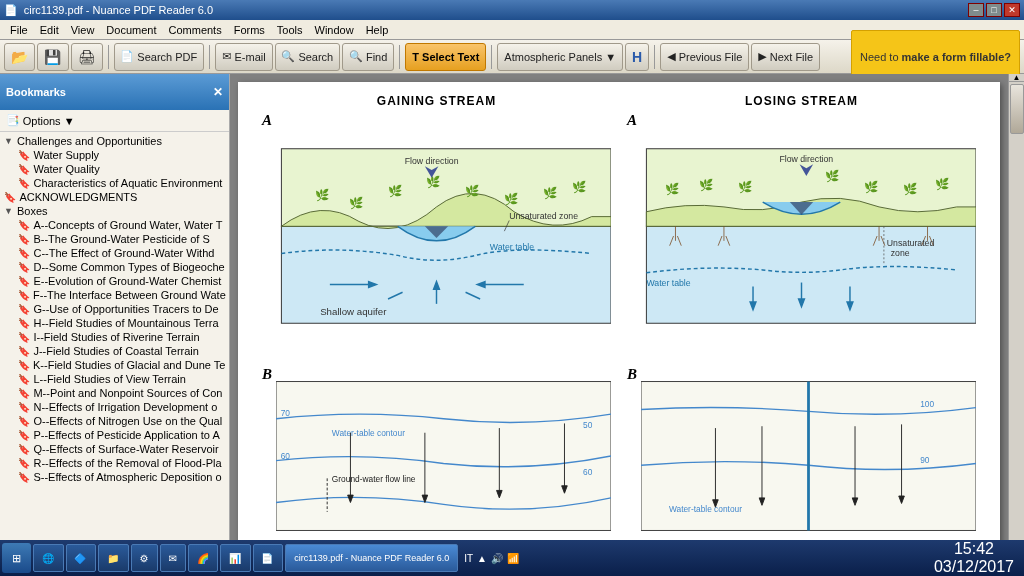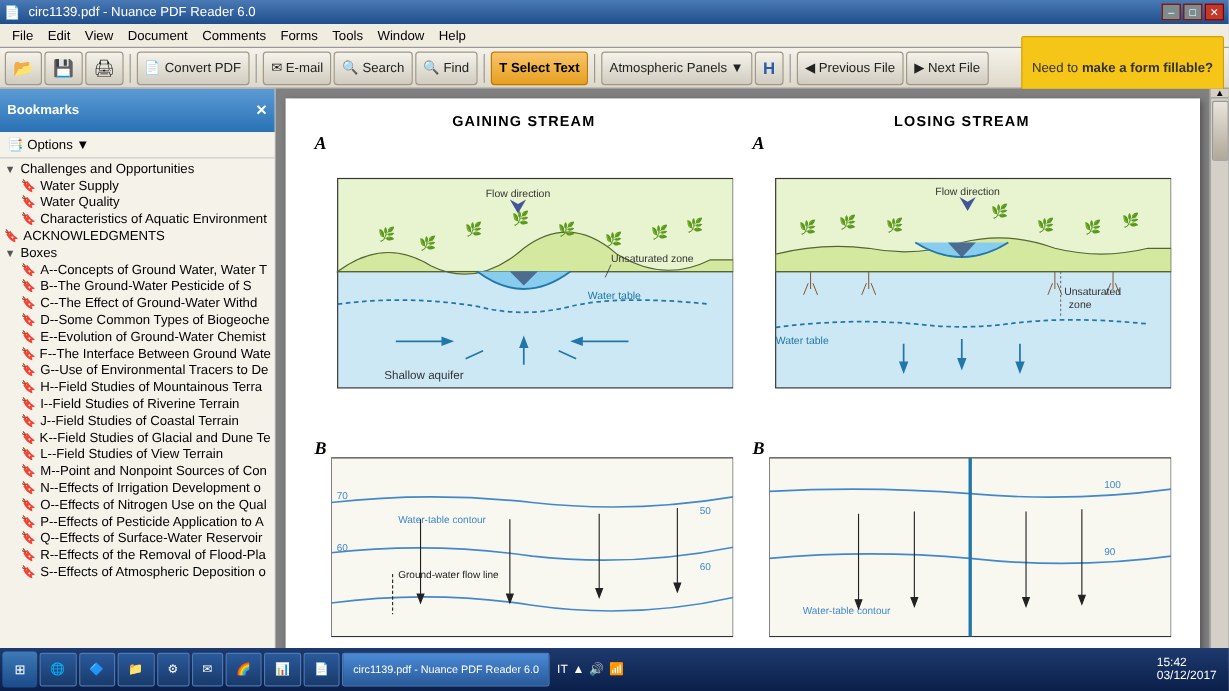--- a/index.html
+++ b/index.html
@@ -118,21 +118,21 @@
     .taskbar {
       position: fixed; bottom: 0; left: 0; right: 0;
       height: 36px; background: linear-gradient(to bottom, #1e3a6e, #0a1f4a);
       display: flex; align-items: center; gap: 2px;
       padding: 0 2px;
       z-index: 100;
     }
     .start-btn { height: 30px; background: linear-gradient(to bottom, #3d7ab5, #1a4a8a); border: none; color: white; padding: 0 10px; font-size: 11px; border-radius: 3px; cursor: pointer; }
     .taskbar-item { height: 28px; padding: 0 8px; background: linear-gradient(to bottom, #2a5a9a, #1a3a6a); border: 1px solid #4a7ab5; color: white; font-size: 10px; display: flex; align-items: center; cursor: pointer; border-radius: 2px; }
     .taskbar-item.active { background: linear-gradient(to bottom, #4a8ad5, #2a5a9a); }
-    .taskbar-clock { margin-left: auto; color: white; font-size: 10px; text-align: left; padding-right: 8px; }
+    .taskbar-clock { margin-left: auto; color: white; font-size: 16px; text-align: center; padding-right: 8px; }
     .taskbar-sys { display: flex; align-items: center; gap: 4px; padding: 0 4px; color: white; font-size: 10px; }
   </style>
 </head>
 <body>
 
 <div class="title-bar">
   <div class="title-bar-left">
     <span>📄</span>
     <span>circ1139.pdf - Nuance PDF Reader 6.0</span>
   </div>
@@ -161,21 +161,21 @@
     </div>
   <div class="tb-btn">
       <span class="icon">💾</span>
     </div>
   <div class="tb-btn">
       <span class="icon">🖨</span>
     </div>
   <div class="tb-separator"></div>
   <div class="tb-btn">
     <span>📄</span>
-    <span>Convert PDF</span>
+    <span>Search PDF</span>
   </div>
   <div class="tb-separator"></div>
   <div class="tb-btn">
     <span>✉</span>
     <span>E-mail</span>
   </div>
   <div class="tb-btn">
     <span>🔍</span>
     <span>Search</span>
   </div>
@@ -268,21 +268,21 @@
       <div class="tree-item" style="padding-left:18px">
         <span class="tree-page-icon">🔖</span>
         <span>E--Evolution of Ground-Water Chemist</span>
       </div>
       <div class="tree-item" style="padding-left:18px">
         <span class="tree-page-icon">🔖</span>
         <span>F--The Interface Between Ground Wate</span>
       </div>
       <div class="tree-item" style="padding-left:18px">
         <span class="tree-page-icon">🔖</span>
-        <span>G--Use of Environmental Tracers to De</span>
+        <span>G--Use of Opportunities Tracers to De</span>
       </div>
       <div class="tree-item" style="padding-left:18px">
         <span class="tree-page-icon">🔖</span>
         <span>H--Field Studies of Mountainous Terra</span>
       </div>
       <div class="tree-item" style="padding-left:18px">
         <span class="tree-page-icon">🔖</span>
         <span>I--Field Studies of Riverine Terrain</span>
       </div>
       <div class="tree-item" style="padding-left:18px">

